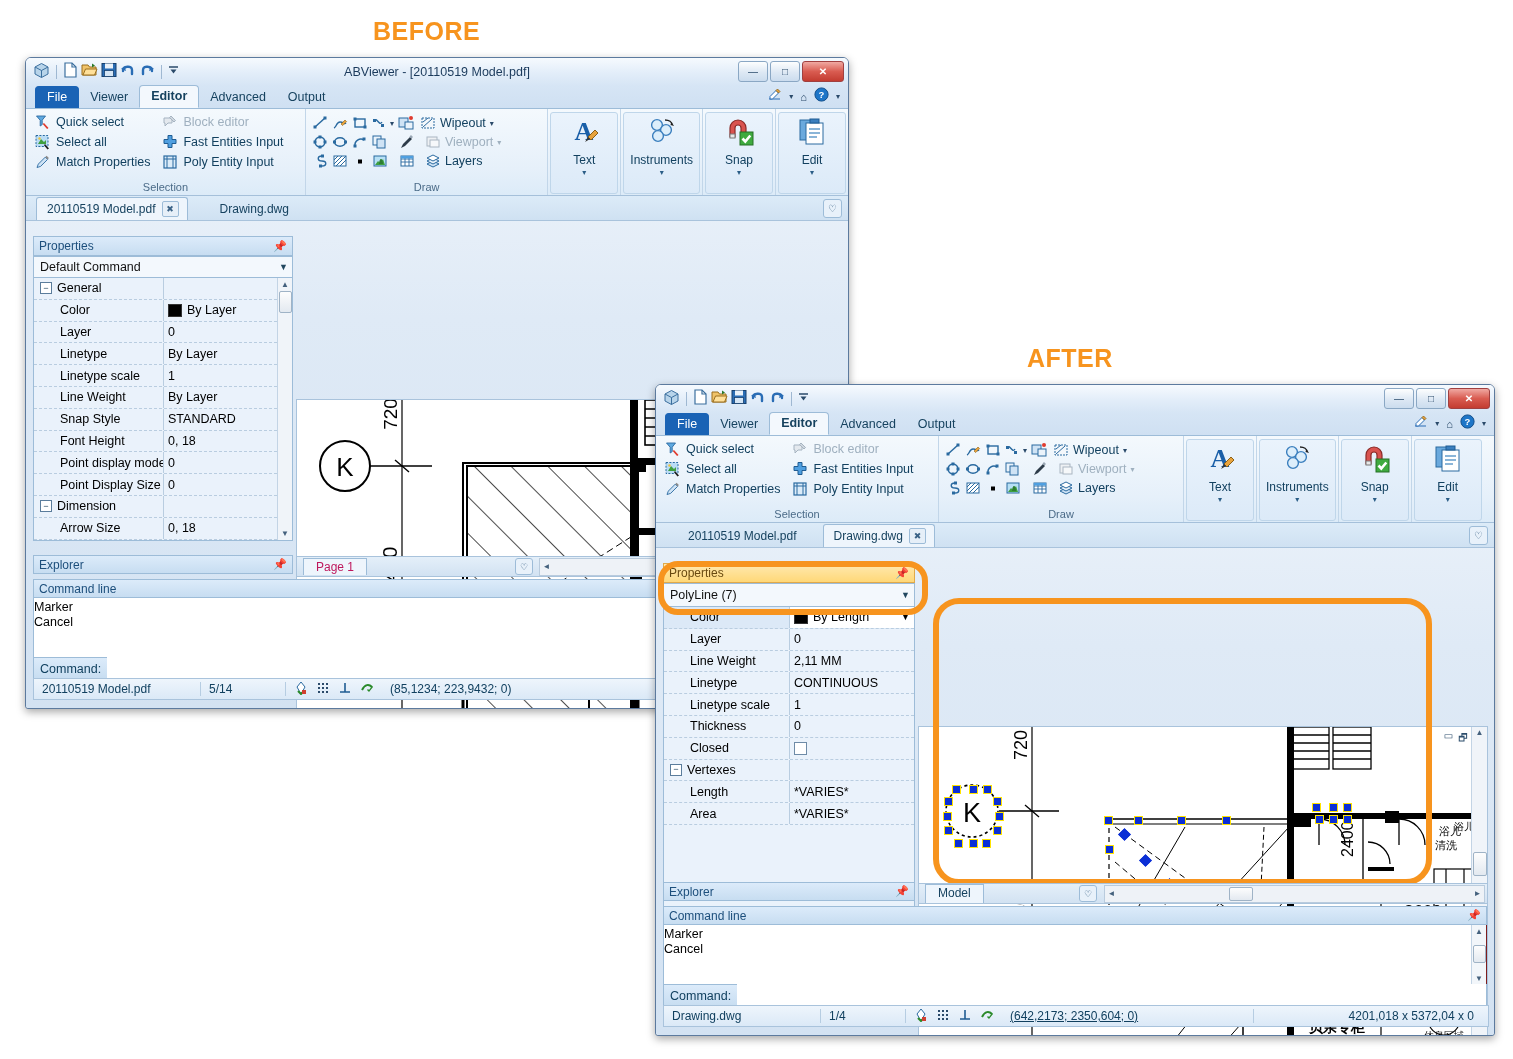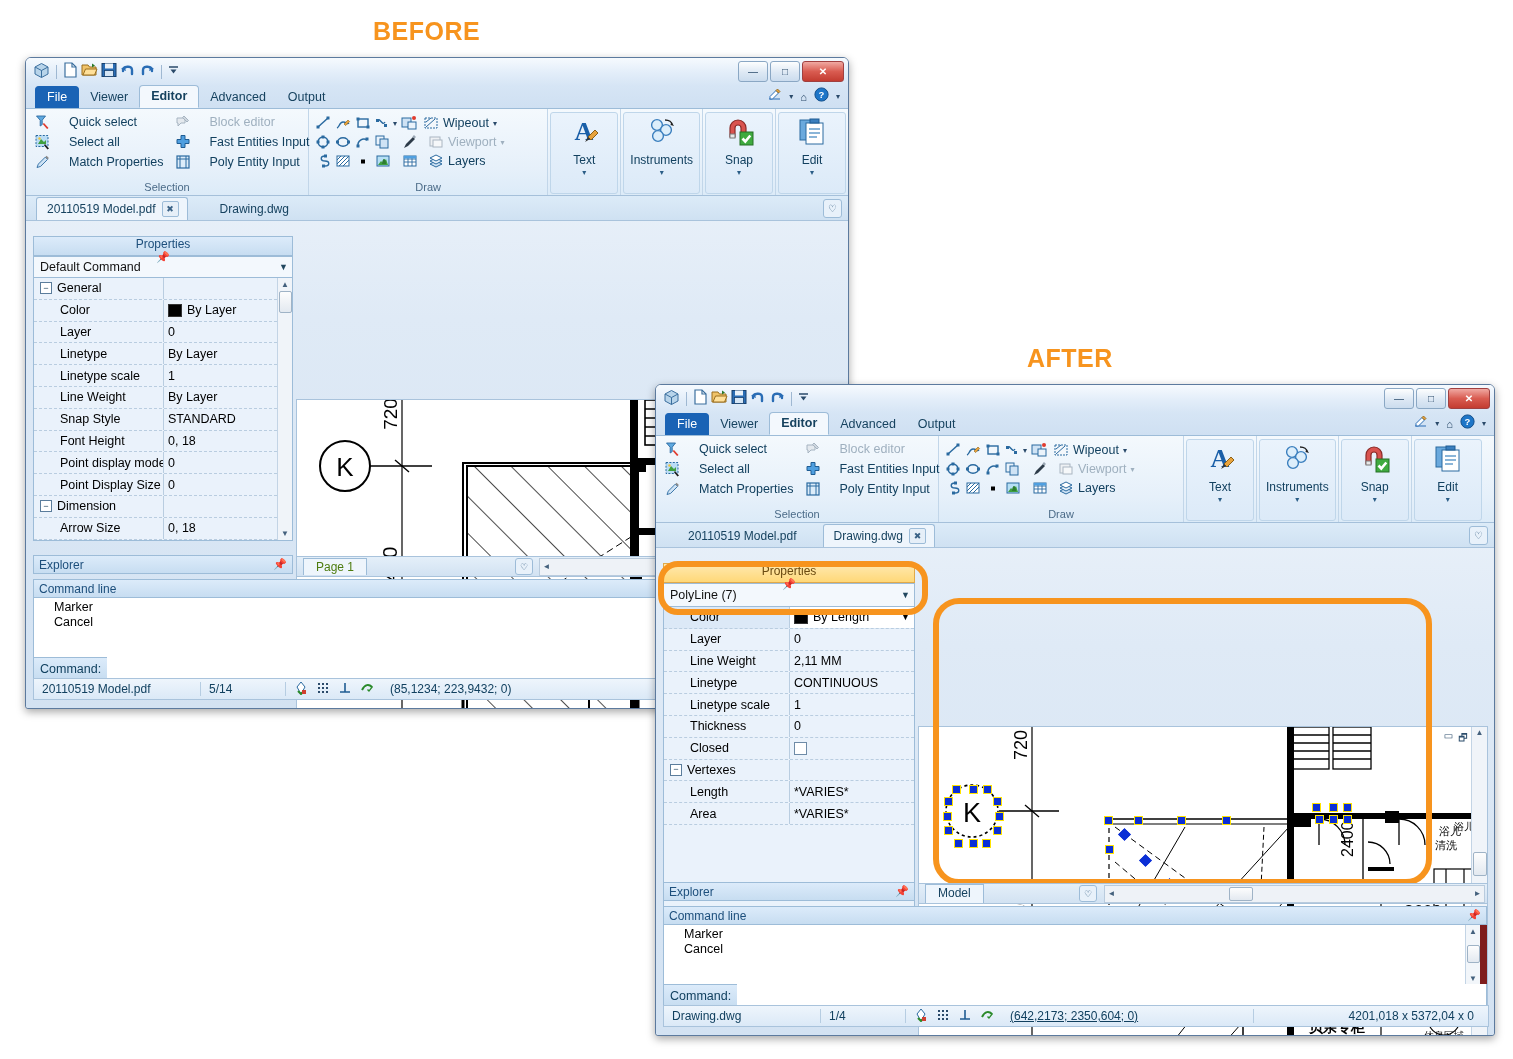--- a/index.html
+++ b/index.html
@@ -78,21 +78,21 @@
     border-top:1px solid #9dbcd8;
     border-bottom:1px solid #a5c0da;
     display:flex;
   }
   .rgroup{position:relative;display:flex;flex-direction:column;justify-content:space-between;
     padding:4px 6px 0;border-right:1px solid #c2d6e9;}
   .rgroup:last-child{border-right:none;}
   .rgroup-title{font-size:11px;color:#4b6b88;text-align:center;padding-bottom:2px;}
   .cmd-rows{display:flex;flex-direction:column;gap:2px;}
   .cmd-row{display:flex;align-items:center;gap:4px;}
-  .cmd{display:flex;align-items:center;gap:18px;font-size:12.5px;color:#12405f;
+  .cmd{display:flex;align-items:center;gap:5px;font-size:12.5px;color:#12405f;
      padding:1px 3px;white-space:nowrap;}
   .cmd.disabled{color:#9fb0bf;}
   .bigbtn{
     width:auto;min-width:54px;padding:2px 6px 0;display:flex;flex-direction:column;
     align-items:center;justify-content:flex-start;
     border:1px solid transparent;border-radius:3px;
   }
   .bigbtn .lbl{font-size:12px;color:#12405f;margin-top:2px;}
   .bigbtn .arrow{font-size:8px;color:#2a5d86;margin-top:1px;}
   .bigbtn.box{background:linear-gradient(#eaf3fc,#dceaf8);border-color:#bfd6ea;}
@@ -113,24 +113,23 @@
   }
   .doctab.active{background:#eef5fc;border:1px solid #9dbcd8;border-bottom:none;}
   .tabclose{
     width:15px;height:14px;border:1px solid #9dbcd8;border-radius:2px;
     background:#e6eff8;font-size:9px;color:#3a6286;display:flex;align-items:center;justify-content:center;
   }
 
   
   .panel-head{
     height:18px;display:flex;align-items:center;justify-content:space-between;
-    padding:0 13px;font-size:12px;color:#1d4f7c;
+    padding:0 5px;font-size:12px;color:#1d4f7c;
     background:linear-gradient(#dcebfa,#c7ddf1);
     border:1px solid #9dbcd8;
-    flex-direction:column;
   }
   .panel-head.amber{
     background:linear-gradient(#ffe9b0,#ffd878);
     border-color:#e0a94a;color:#6a4a10;
   }
   .combo{
     height:20px;border:1px solid #9dbcd8;background:#f3f8fd;
     display:flex;align-items:center;justify-content:space-between;
     padding:0 4px 0 6px;font-size:12.5px;color:#111;
   }
@@ -149,22 +148,22 @@
   .swatch{width:12px;height:11px;background:#000;border:1px solid #333;display:inline-block;}
   .chk{width:11px;height:11px;border:1px solid #6e8ba7;background:#fff;display:inline-block;}
 
   
   .dockbar{
     height:17px;border:1px solid #9dbcd8;
     background:linear-gradient(#dcebfa,#c7ddf1);
     display:flex;align-items:center;justify-content:space-between;
     padding:0 5px;font-size:12px;color:#1d4f7c;
   }
-  .cmdline-body{background:#fff;border-left:1px solid #9dbcd8;border-right:7px solid #7f1d1d;
-    font-size:12.5px;color:#000;padding:2px 20px;line-height:15px;position:relative;}
+  .cmdline-body{background:#fff;border-left:1px solid #9dbcd8;border-right:1px solid #7f1d1d;
+    font-size:12.5px;color:#000;padding:2px 0;line-height:15px;position:relative;}
   .cmd-input-row{display:flex;align-items:center;height:21px;border:1px solid #9dbcd8;background:#fff;}
   .cmd-input-label{font-size:12.5px;color:#11405f;padding:0 6px;background:linear-gradient(#dcebfa,#c7ddf1);height:100%;display:flex;align-items:center;}
   .statusbar{
     height:20px;display:flex;align-items:center;font-size:12px;color:#11405f;
     background:linear-gradient(#eef5fc,#dbe9f7);
     border:1px solid #a9c3dc;
   }
   .st-cell{padding:0 8px;height:100%;display:flex;align-items:center;}
   .st-div{width:1px;height:14px;background:#b6cde2;}
 
@@ -234,20 +233,21 @@
           </svg>
       </span>
       <span class="sep"></span>
       <span class="ico">
         <svg width="11" height="14" viewBox="0 0 11 14">
             <line x1="1" y1="4" x2="10" y2="4" stroke="#2a4a6a" stroke-width="1.4"></line>
             <path d="M2.5 6.5h6l-3 4z" fill="#2a4a6a"></path>
           </svg>
       </span>
     </div>
+    <div class="win-title">ABViewer - [20110519 Model.pdf]</div>
     <div class="win-btns">
       <div class="wb">—</div>
       <div class="wb">□</div>
       <div class="wb close">✕</div>
     </div>
   </div>
 
   <div class="ribbon-tabs">
     <div class="rtab file">File</div>
     <div class="rtab">Viewer</div>
@@ -683,21 +683,21 @@
       <span>🗗</span>
       <span>✖</span>
     </div>
     <div class="vscroll">
       <div class="sb-arrow" style="top:1px;left:3px;width:9px;height:9px;">▲</div>
       <div class="sb-thumb" style="top:55px;left:1px;width:12px;height:20px;"></div>
     </div>
   </div>
 
   <div class="abs" style="left:270px;top:498px;width:545px;height:19px;background:linear-gradient(#e4eff9,#d2e2f2);border:1px solid #a9c3dc;display:flex;align-items:center;">
-    <div style="font-size:12px;color:#4d7c0f;padding:1px 12px;background:#eef5fc;border:1px solid #9dbcd8;border-bottom:none;margin-left:6px;">Page 1</div>
+    <div style="font-size:12px;color:#be185d;padding:1px 12px;background:#eef5fc;border:1px solid #9dbcd8;border-bottom:none;margin-left:6px;">Page 1</div>
     <div class="abs" style="left:218px;top:1px;width:16px;height:15px;border:1px solid #9dbcd8;border-radius:3px;background:#e8f1fa;display:flex;align-items:center;justify-content:center;font-size:9px;color:#3a6286;">♡</div>
     <div class="abs" style="left:242px;top:1px;right:2px;height:16px;background:#eef2f7;border:1px solid #b9cbdd;">
       <div class="sb-arrow" style="left:2px;top:2px;width:9px;height:10px;">◄</div>
       <div class="sb-thumb" style="right:2px;top:1px;width:22px;height:12px;"></div>
     </div>
   </div>
 
   <div class="abs" style="left:7px;top:521px;width:808px;">
     <div class="dockbar">
       <span>Command line</span>

